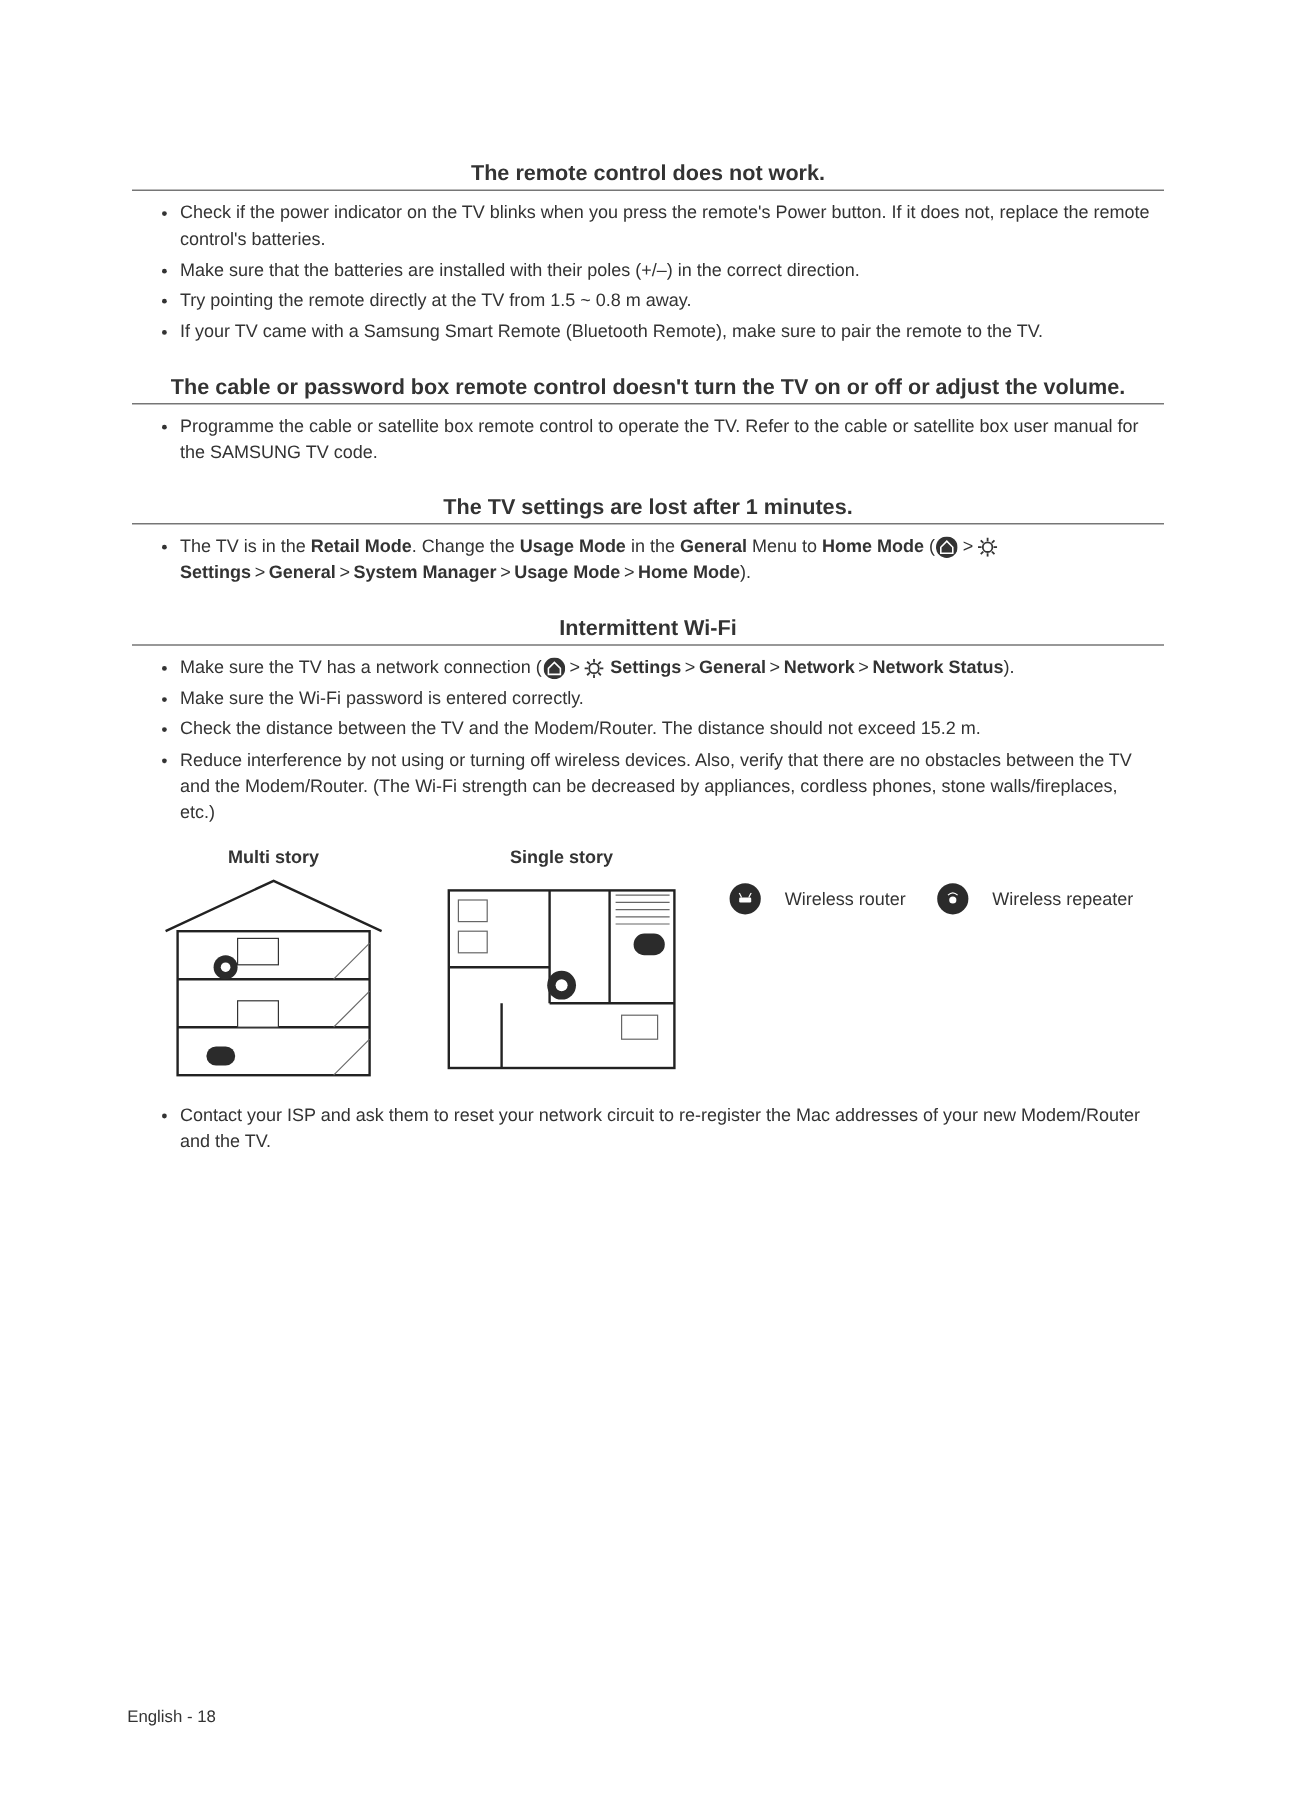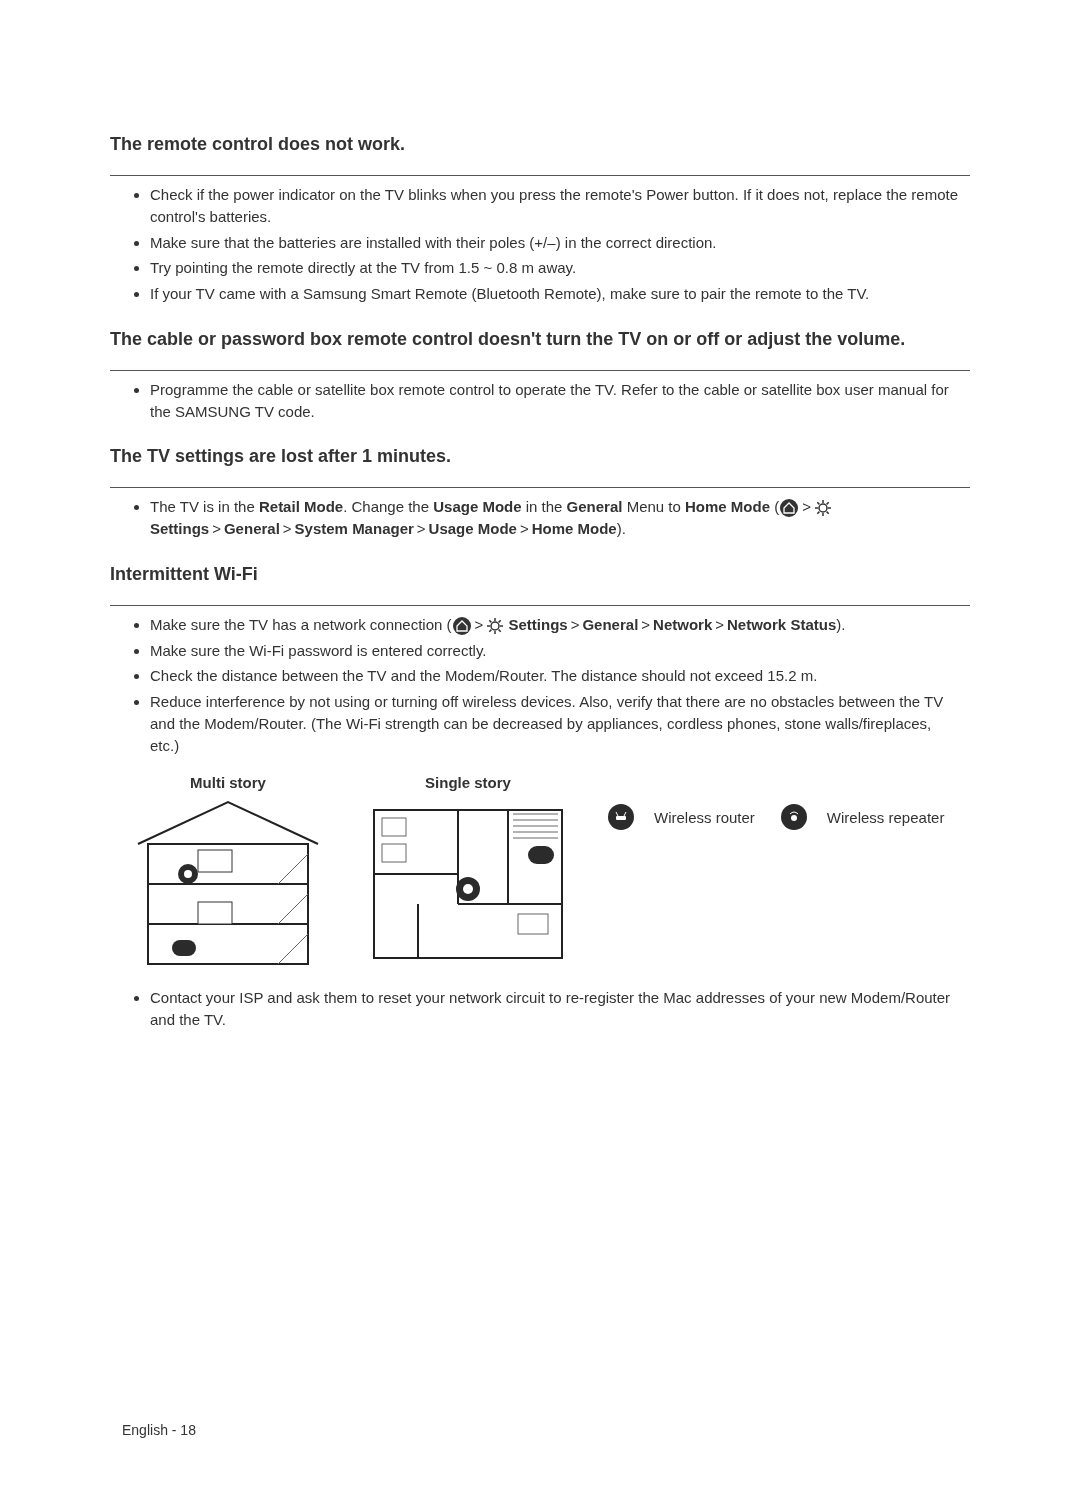--- a/index.html
+++ b/index.html
@@ -15,21 +15,22 @@
     height: 1494px;
     box-sizing: border-box;
     padding: 110px 110px 40px 110px;
     position: relative;
   }
   h2 {
     font-size: 18px;
     font-weight: 700;
     margin: 24px 0 8px 0;
     border-bottom: 1px solid #555;
-    padding-bottom: 20px;
+    padding-bottom: 3px;
+    text-align: center;
   }
   ul {
     margin: 4px 0 8px 0;
     padding-left: 28px;
   }
   li {
     margin: 4px 12px;
     line-height: 1.45;
   }
   .bold { font-weight: 700; }
@@ -73,21 +74,21 @@
     background: #2b2b2b;
     color: #fff;
     display: flex;
     align-items: center;
     justify-content: center;
     font-size: 10px;
   }
   .footer {
     position: absolute;
     bottom: 56px;
-    left: 122px;
+    left: 106px;
     font-size: 14px;
     color: #333;
   }
 </style>
 </head>
 <body>
 
 <div class="page">
 
   <h2>The remote control does not work.</h2>

